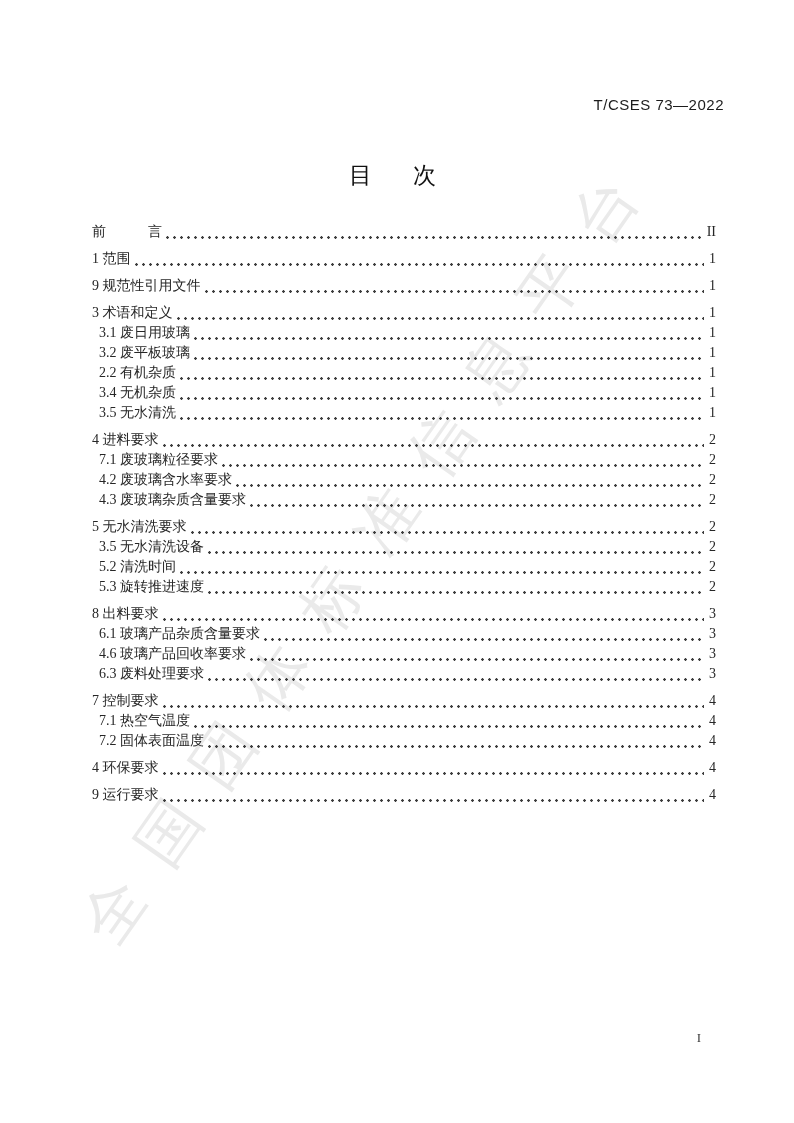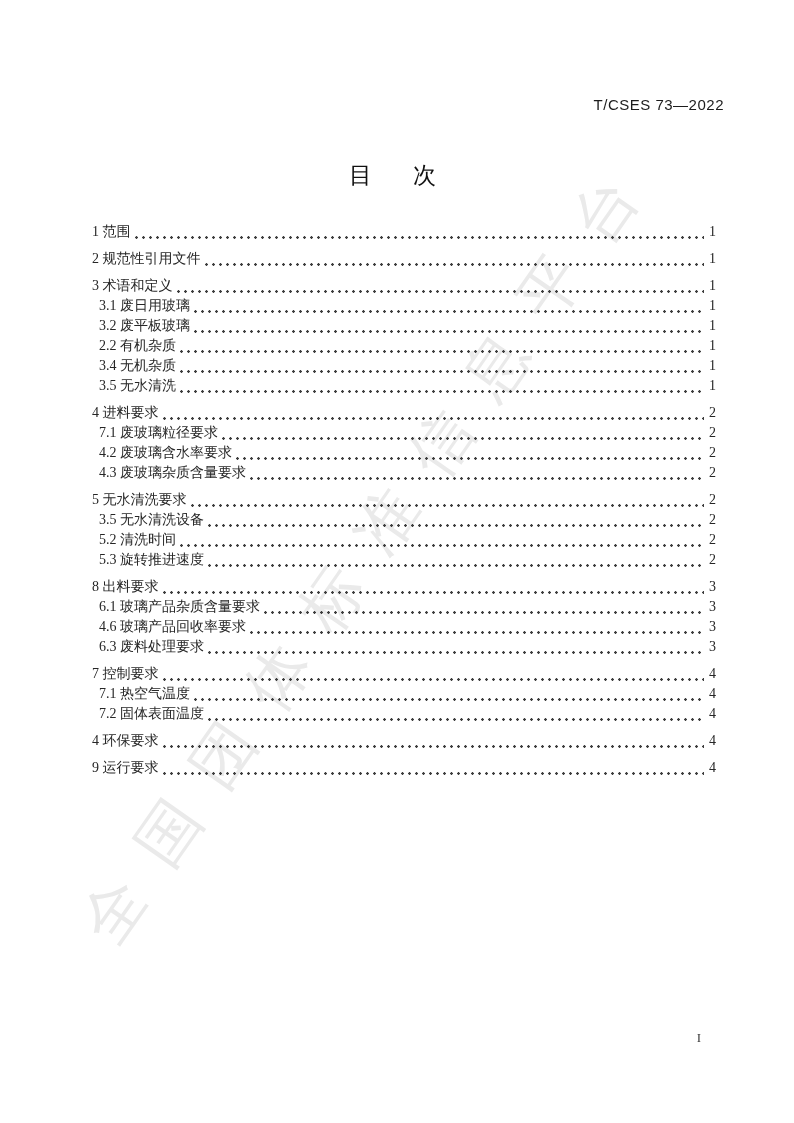--- a/index.html
+++ b/index.html
@@ -96,29 +96,34 @@
 
   <div class="watermark" style="color: rgb(234, 234, 234);">全国团体标准信息平台</div>
 
   <div class="content">
 
     <div class="header-code">T/CSES 73—2022</div>
 
     <div class="doc-title">目　次</div>
 
     <div class="toc" id="toc-list">
+  <div class="toc-row lvl1">
+    <span class="toc-label">前　　　言</span>
+    <span class="dots"></span>
+    <span class="toc-page">II</span>
+  </div>
 
   <div class="toc-row lvl1">
     <span class="toc-label">1 范围</span>
     <span class="dots"></span>
     <span class="toc-page">1</span>
   </div>
 
   <div class="toc-row lvl1">
-    <span class="toc-label">2 规范性引用文件</span>
+    <span class="toc-label">9 规范性引用文件</span>
     <span class="dots"></span>
     <span class="toc-page">1</span>
   </div>
 
   <div class="toc-row lvl1">
     <span class="toc-label">3 术语和定义</span>
     <span class="dots"></span>
     <span class="toc-page">1</span>
   </div>
 

